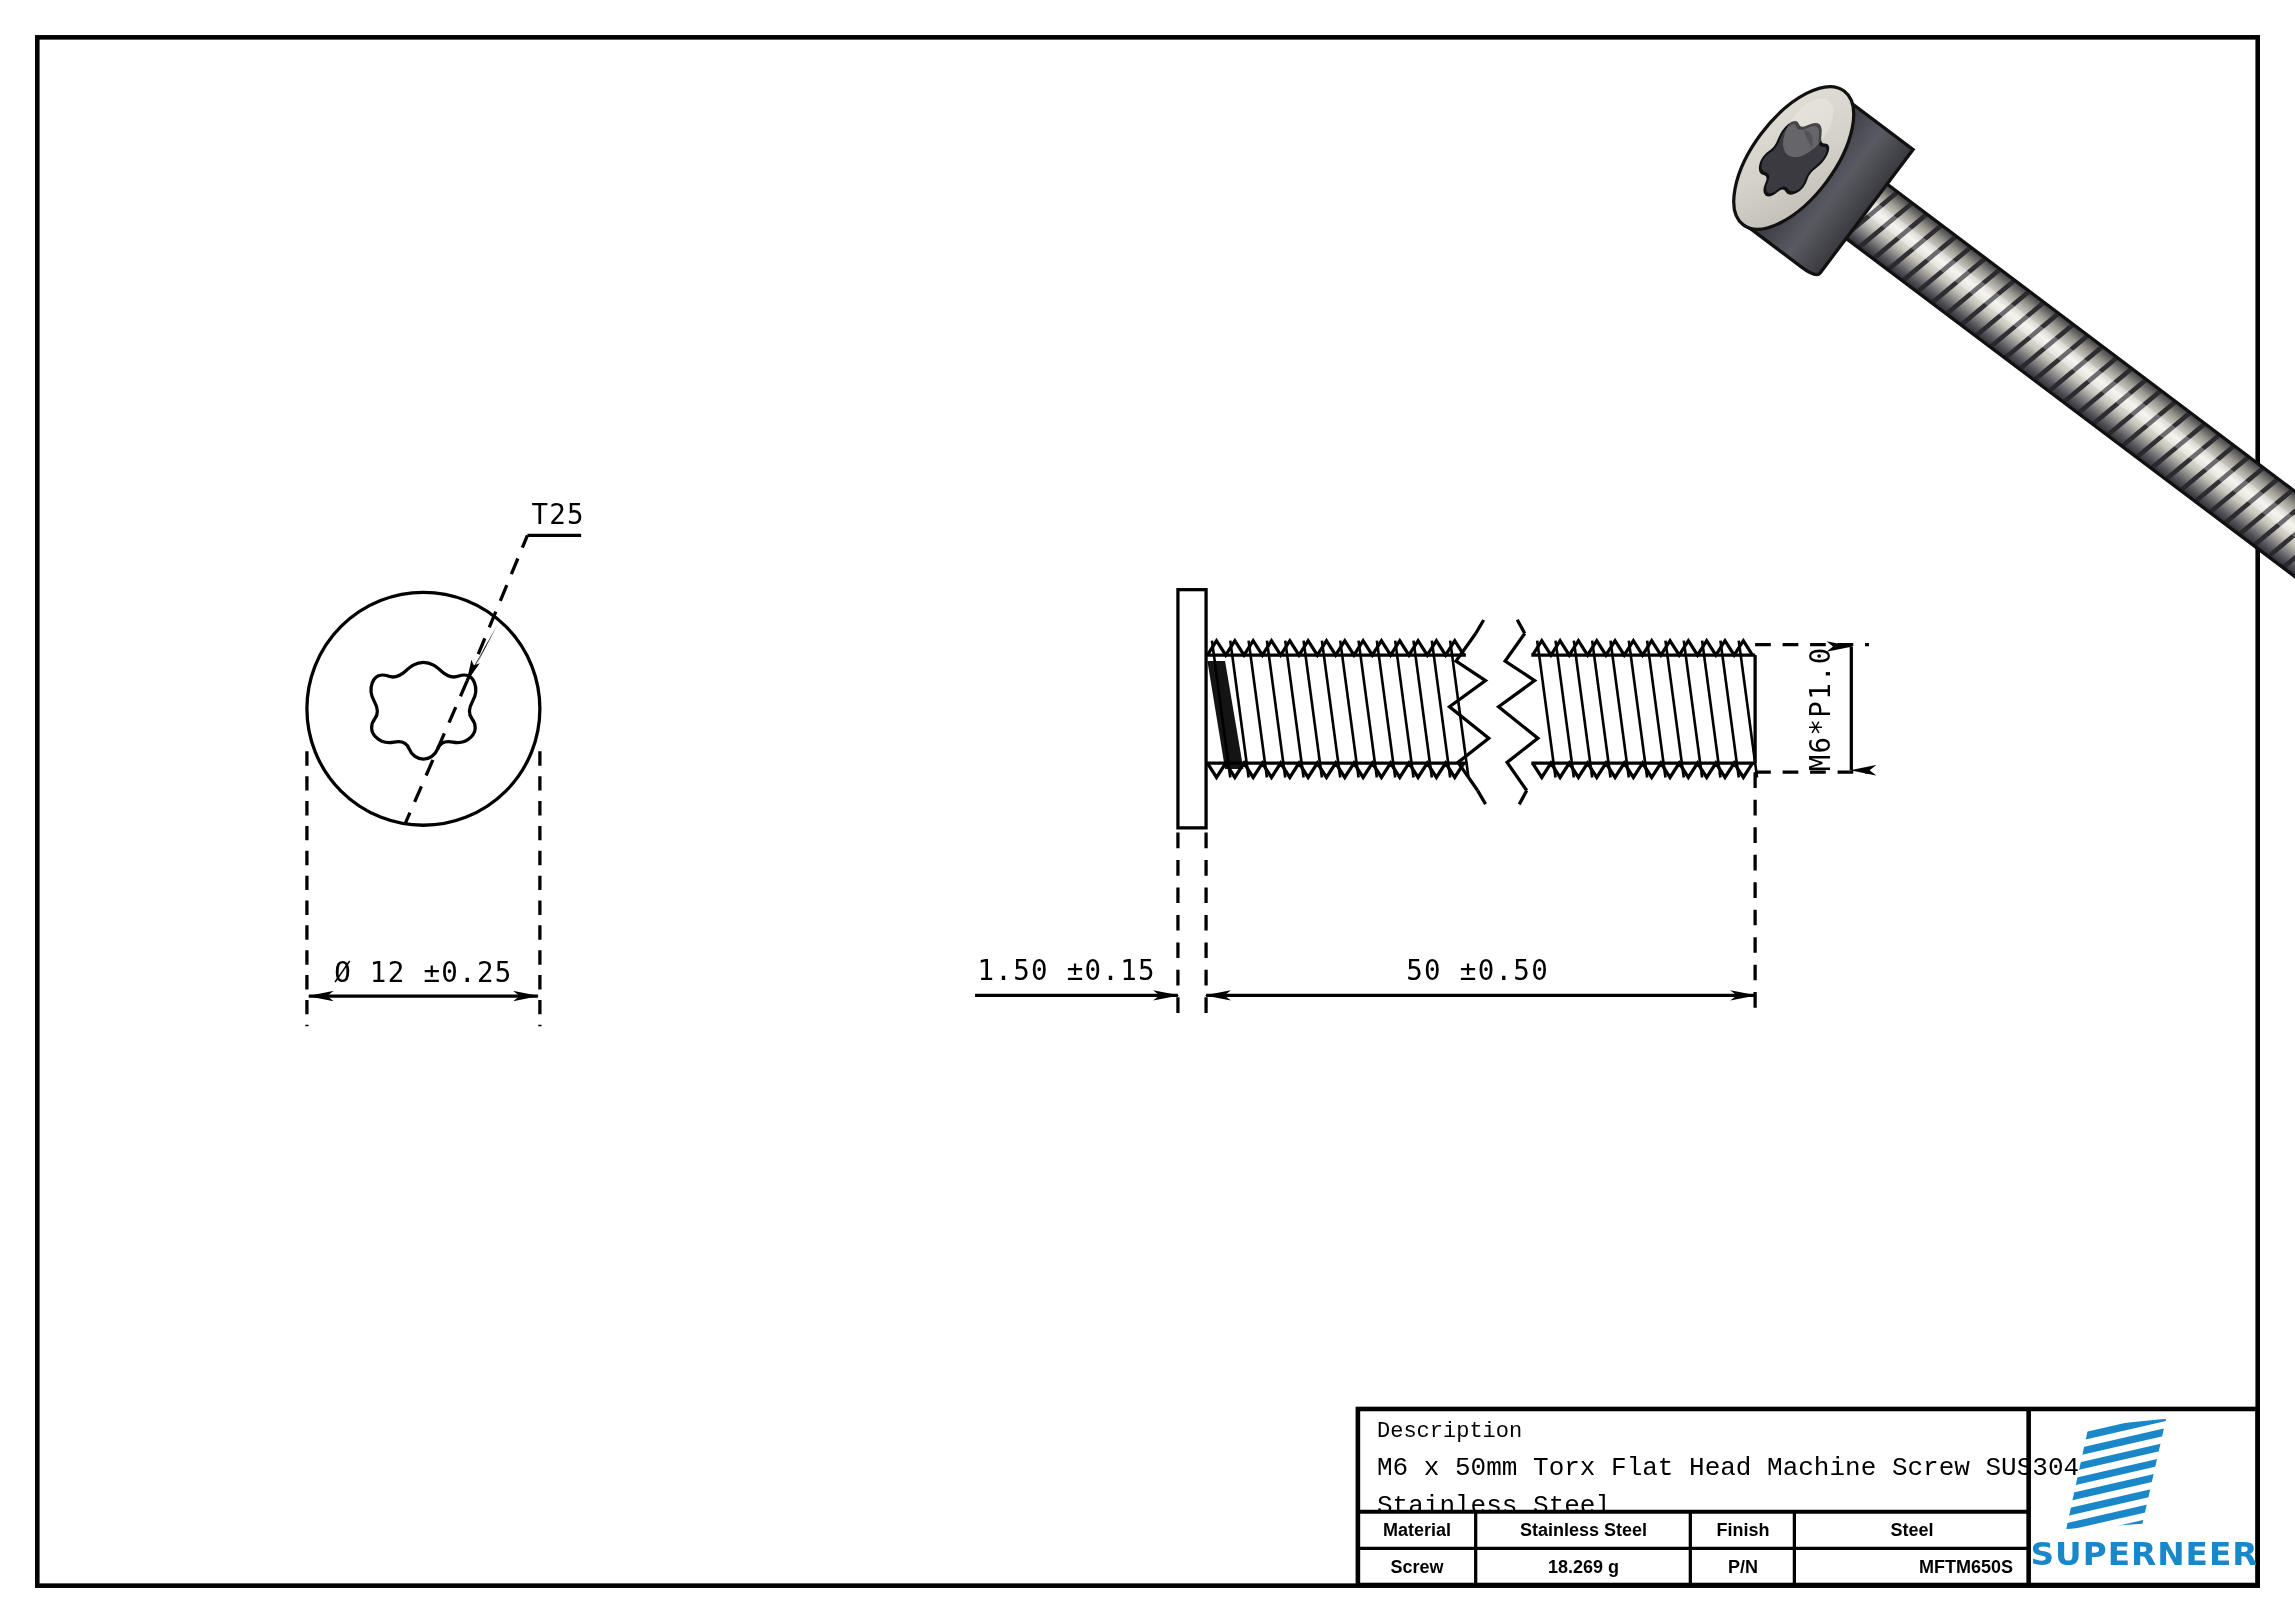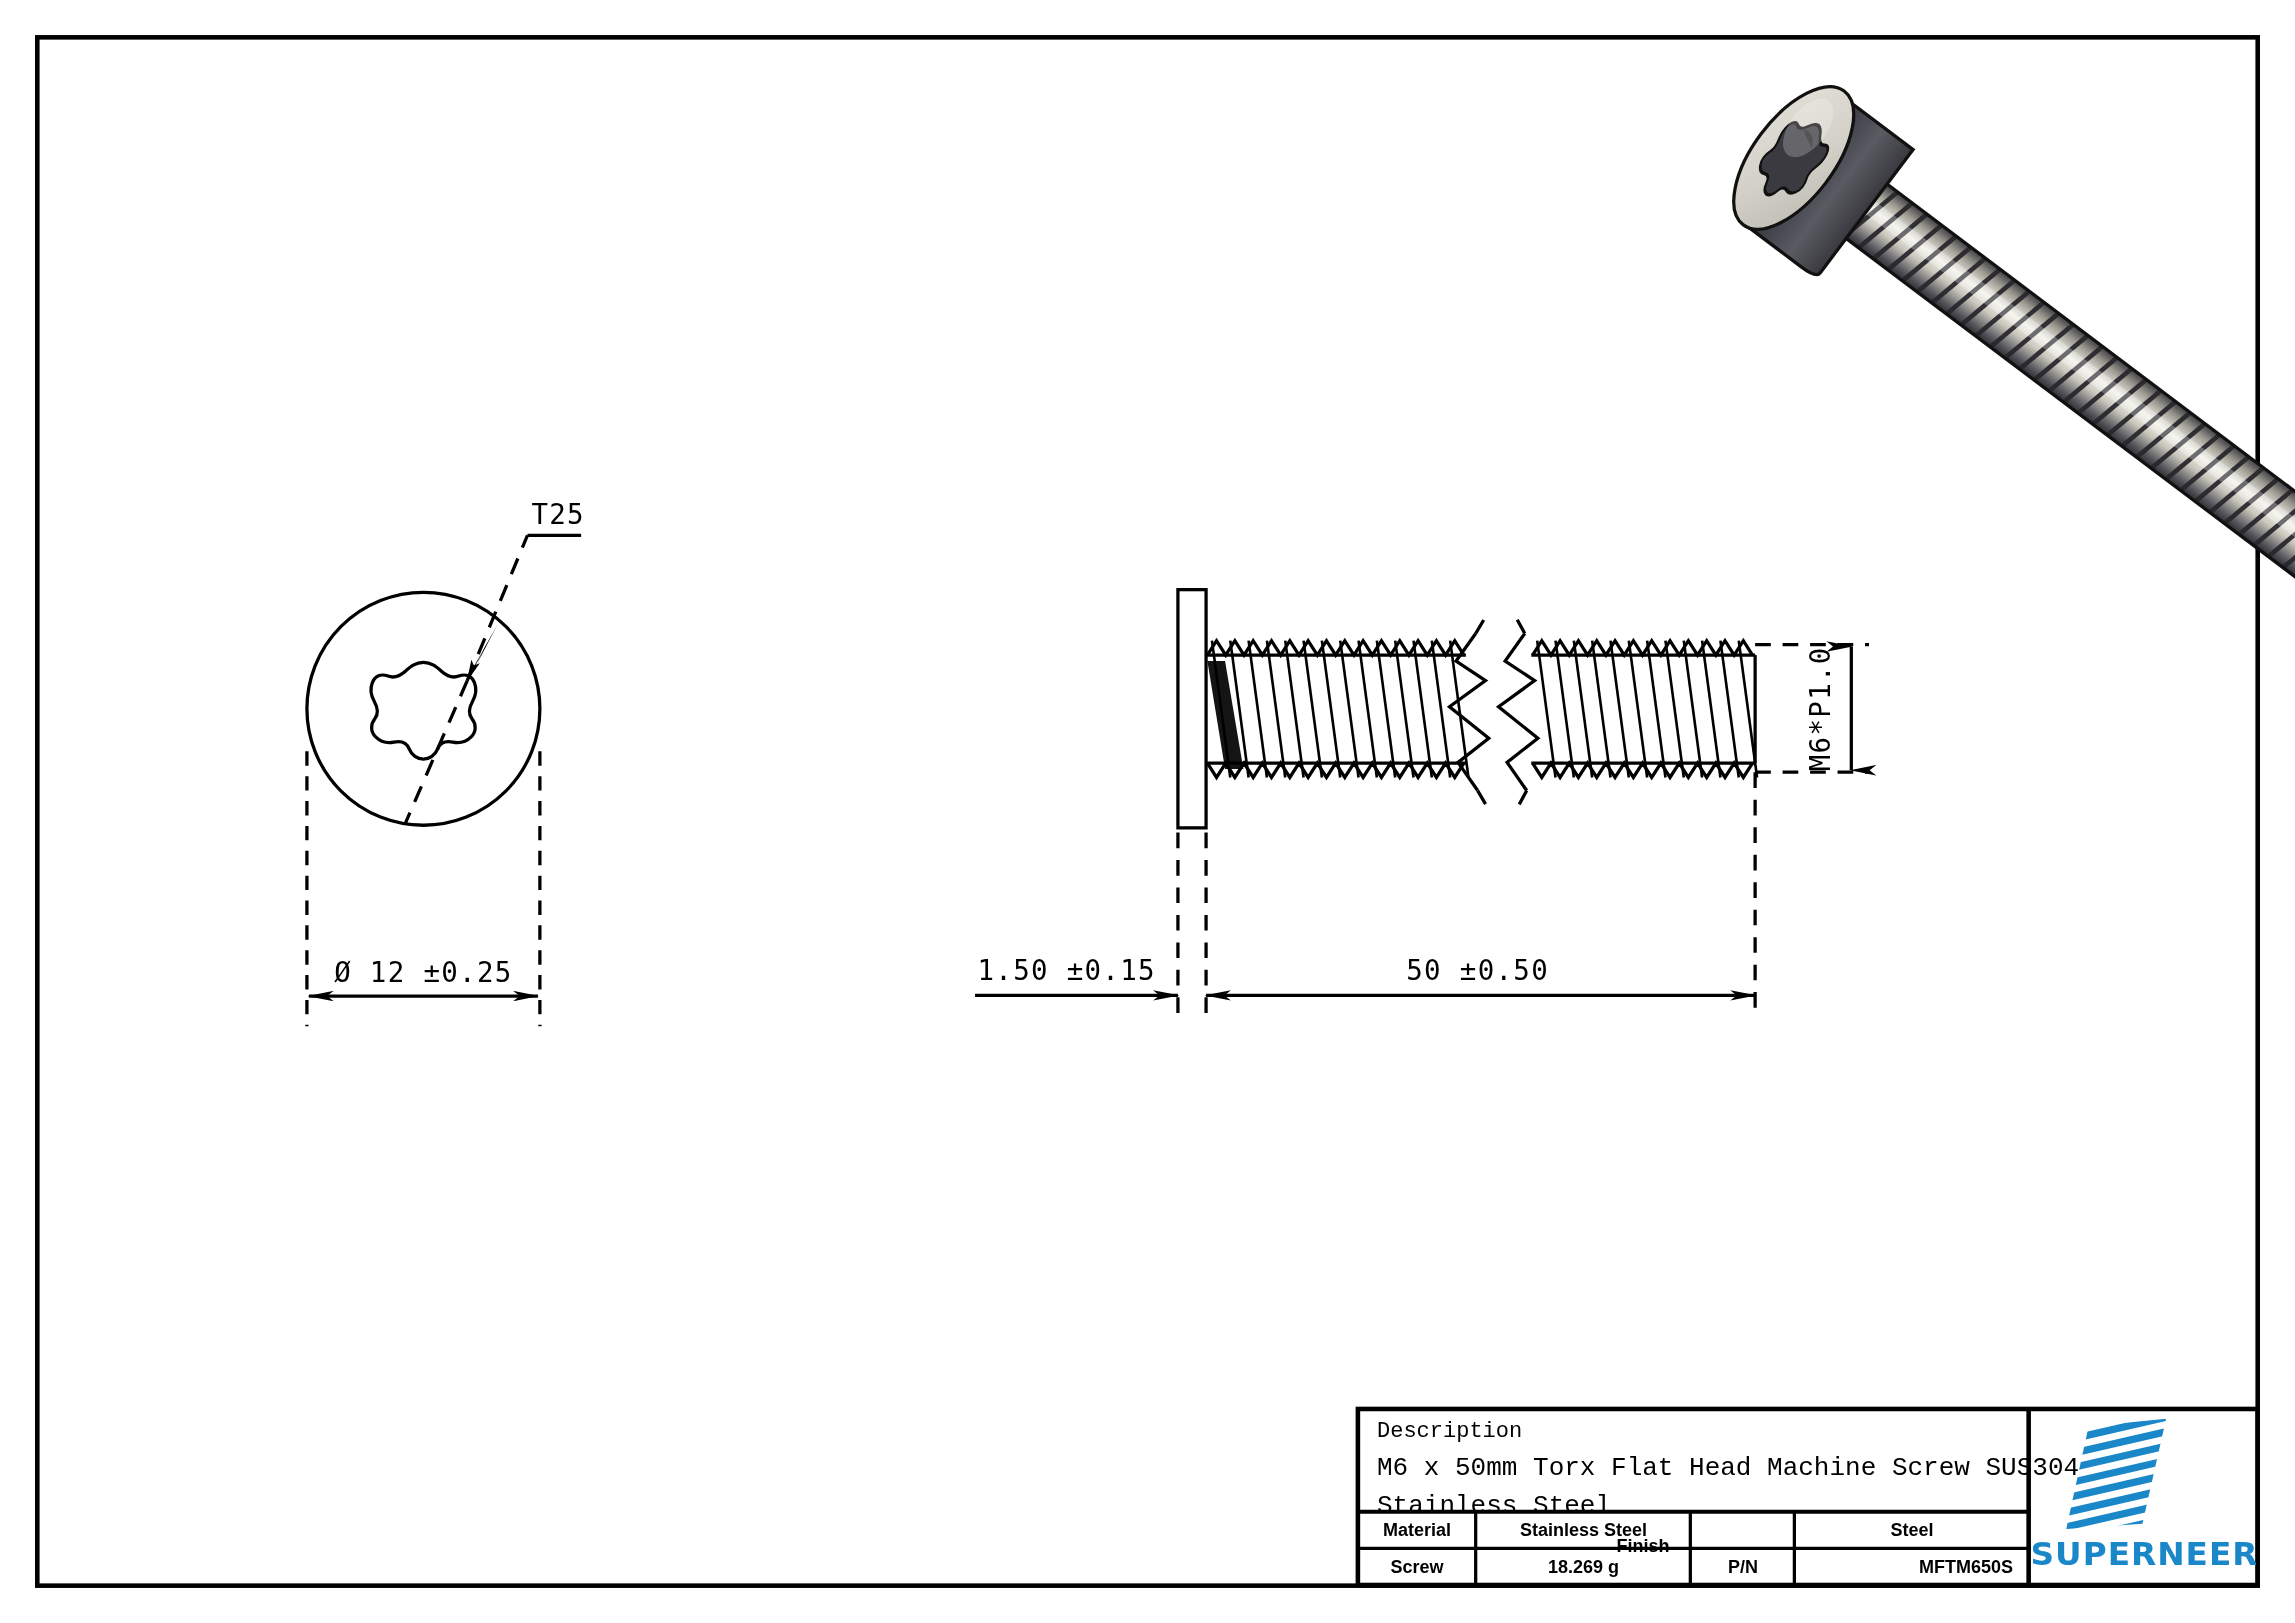--- a/index.html
+++ b/index.html
@@ -358,21 +358,21 @@
       <line x1="2742" y1="2310" x2="2742" y2="2422" stroke="#000" stroke-width="5"></line>
     </g>
   </svg>
 
   <div class="tb-text" id="tb-description-label">Description</div>
 
   <div class="tb-text" id="tb-description-value">M6 x 50mm Torx Flat Head Machine Screw SUS304 Stainless Steel</div>
 
   <div class="tb-cell" style="left:1358px; top:1512px; width:118px; height:37px;">Material</div>
   <div class="tb-cell" style="left:1476px; top:1512px; width:215px; height:37px;">Stainless Steel</div>
-  <div class="tb-cell" style="left:1591px; top:1512px; width:104px; height:37px;margin-top:16px;">Finish</div>
+  <div class="tb-cell" style="left:1691px; top:1512px; width:104px; height:37px;">Finish</div>
   <div class="tb-cell" style="left:1795px; top:1512px; width:234px; height:37px;">Steel</div>
 
   <div class="tb-cell" style="left:1358px; top:1549px; width:118px; height:37px;">Screw</div>
   <div class="tb-cell" style="left:1476px; top:1549px; width:215px; height:37px;">18.269    g</div>
   <div class="tb-cell" style="left:1691px; top:1549px; width:104px; height:37px;">P/N</div>
   <div class="tb-cell" style="left:1849px; top:1549px; width:234px; height:37px;">MFTM650S</div>
 
   <div id="logo-wrap">
     <svg id="logo-mark" viewBox="0 0 178 178">
       <defs>

